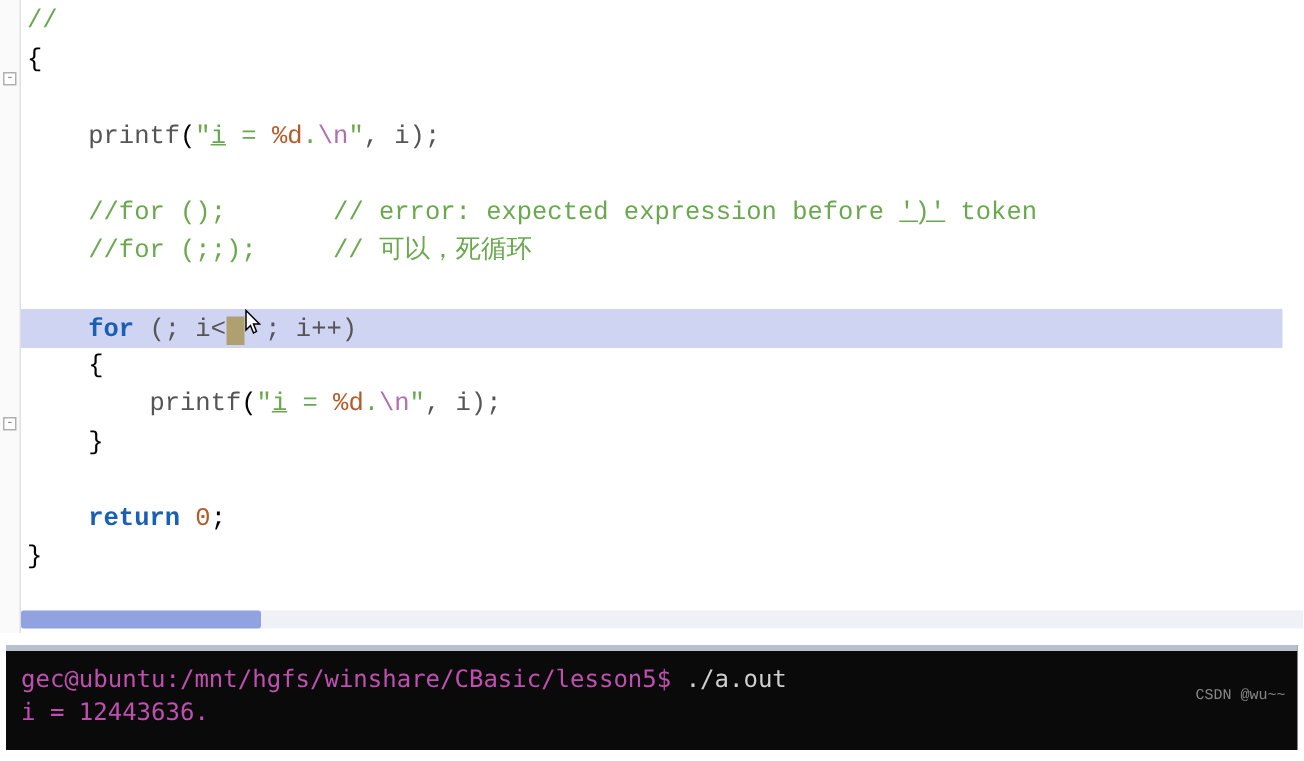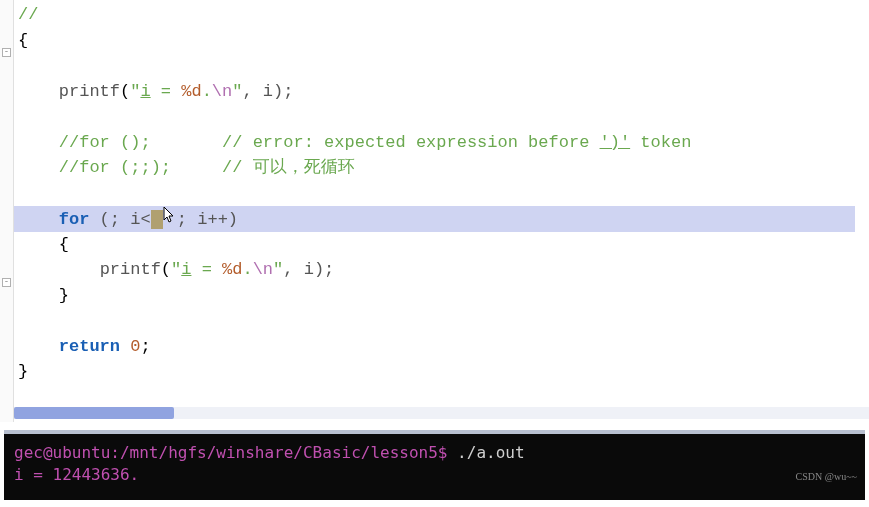--- a/index.html
+++ b/index.html
@@ -96,24 +96,24 @@
     line-height: 22px;
     border-top: 4px solid #b8c0d0;
   }
   .term-line { white-space: pre; }
   .term-cmd  { color: #d0d0d0; }
   .out       { color: #c050b0; }
 
   .watermark {
     position: absolute;
     right: 8px;
-    bottom: 12px;
+    bottom: 24px;
     font-size: 10px;
     color: #888;
-    font-family: Liberation Serif, serif;
+    font-family: Liberation Mono, monospace;
   }
 
   .svg-cursor { display: inline; }
 </style>
 </head>
 <body>
 
 <div class="editor-area">
   <div class="gutter">
     <div class="fold" style="top:48px">-</div>

